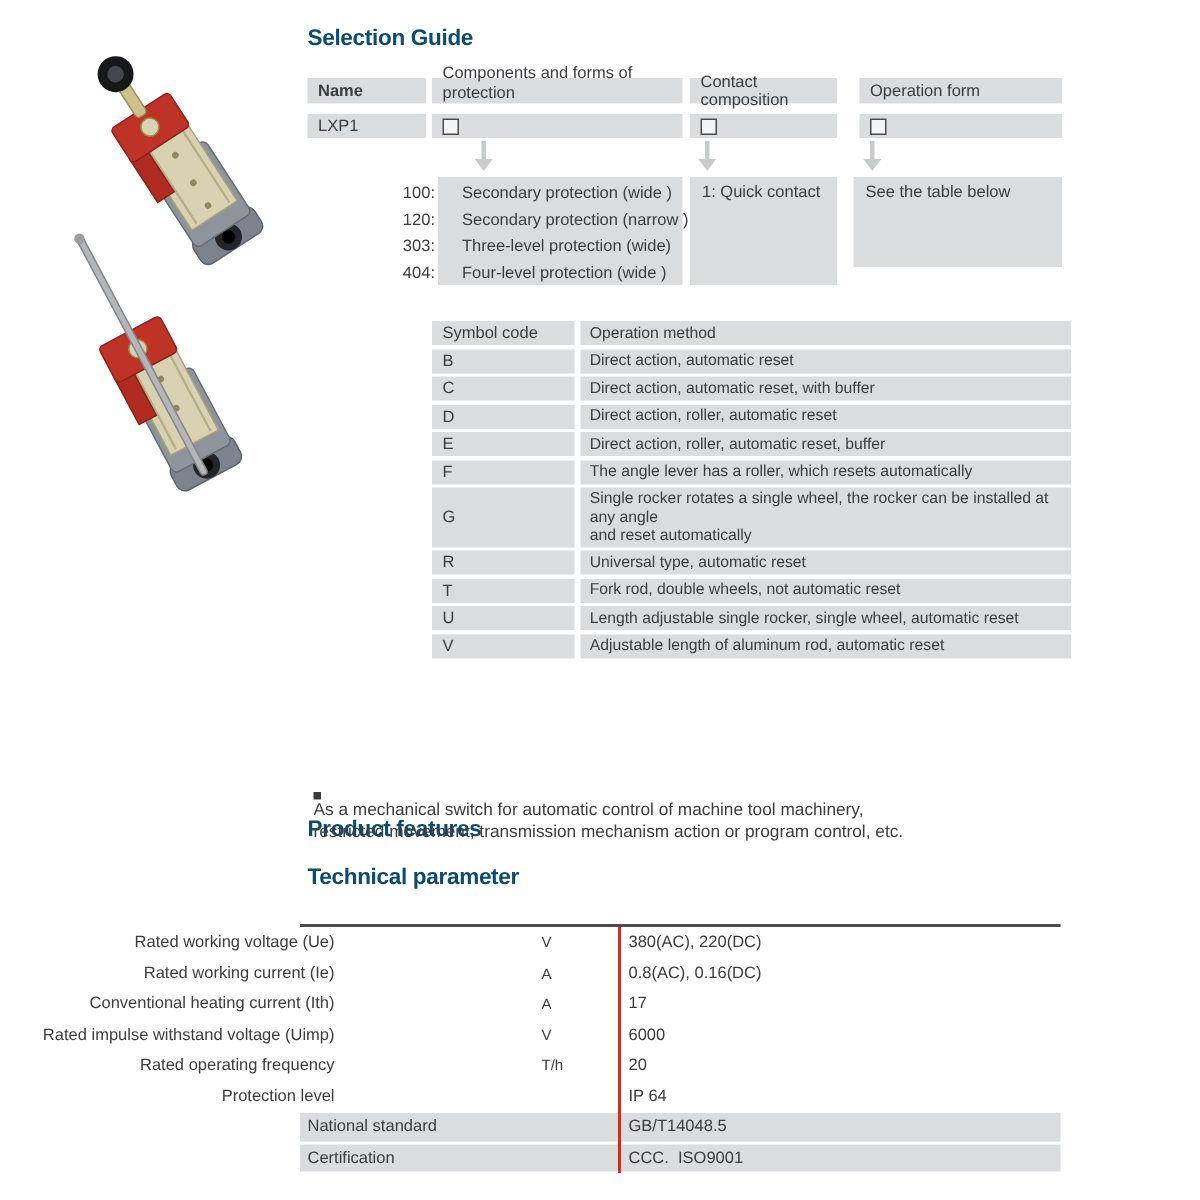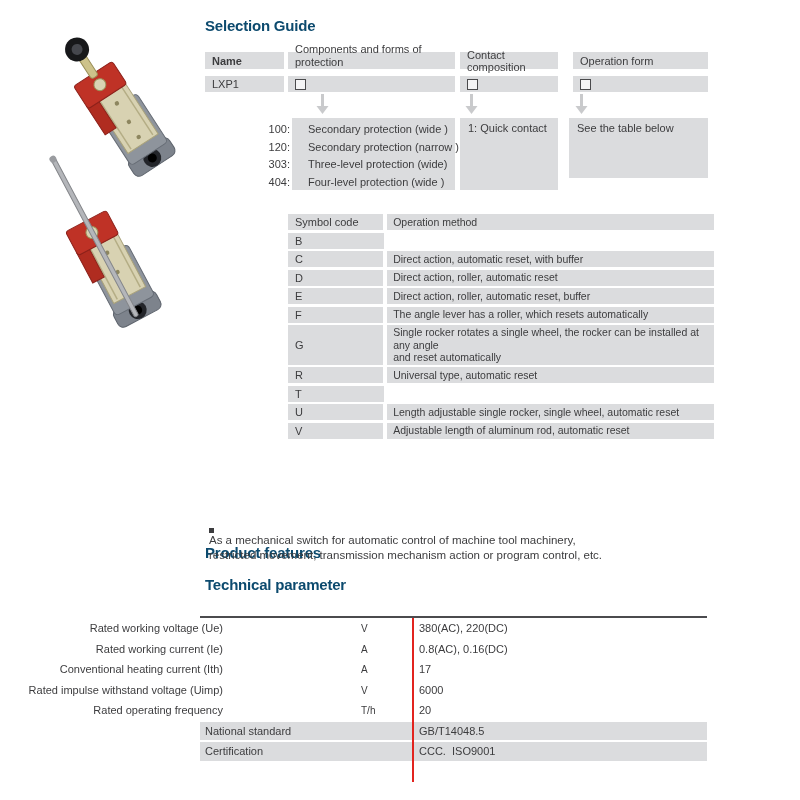--- a/index.html
+++ b/index.html
@@ -153,20 +153,21 @@
 <div class="note-box" style="left:460px; top:118px; width:98px; height:72px;">1: Quick contact</div>
 <div class="note-box" style="left:569px; top:118px; width:139px; height:60px;">See the table below</div>
 
 <div class="sym-table">
   <div class="sym-row">
     <div class="sym-code">Symbol code</div>
     <div class="sym-method">Operation method</div>
   </div>
   <div class="sym-row">
     <div class="sym-code">B</div>
+    <div class="sym-method">Direct action, automatic reset</div>
   </div>
   <div class="sym-row">
     <div class="sym-code">C</div>
     <div class="sym-method">Direct action, automatic reset, with buffer</div>
   </div>
   <div class="sym-row">
     <div class="sym-code">D</div>
     <div class="sym-method">Direct action, roller, automatic reset</div>
   </div>
   <div class="sym-row">
@@ -181,20 +182,21 @@
     <div class="sym-code">G</div>
     <div class="sym-method">Single rocker rotates a single wheel, the rocker can be installed at any angle
 and reset automatically</div>
   </div>
   <div class="sym-row">
     <div class="sym-code">R</div>
     <div class="sym-method">Universal type, automatic reset</div>
   </div>
   <div class="sym-row">
     <div class="sym-code">T</div>
+    <div class="sym-method">Fork rod, double wheels, not automatic reset</div>
   </div>
   <div class="sym-row">
     <div class="sym-code">U</div>
     <div class="sym-method">Length adjustable single rocker, single wheel, automatic reset</div>
   </div>
   <div class="sym-row">
     <div class="sym-code">V</div>
     <div class="sym-method">Adjustable length of aluminum rod, automatic reset</div>
   </div>
 </div>
@@ -231,20 +233,24 @@
       <span class="t-label">Rated impulse withstand voltage (Uimp)</span>
       <span class="t-unit">V</span>
       <span class="t-value">6000</span>
     </div>
     <div class="tech-row">
       <span class="t-label">Rated operating frequency</span>
       <span class="t-unit">T/h</span>
       <span class="t-value">20</span>
     </div>
     <div class="tech-row">
+      <span class="t-label">Protection level</span>
+      <span class="t-value">IP 64</span>
+    </div>
+    <div class="tech-row">
       <span class="shade"></span>
       <span class="t-label-left">National standard</span>
       <span class="t-value">GB/T14048.5</span>
     </div>
     <div class="tech-row">
       <span class="shade"></span>
       <span class="t-label-left">Certification</span>
       <span class="t-value">CCC.  ISO9001</span>
     </div>
   </div>

